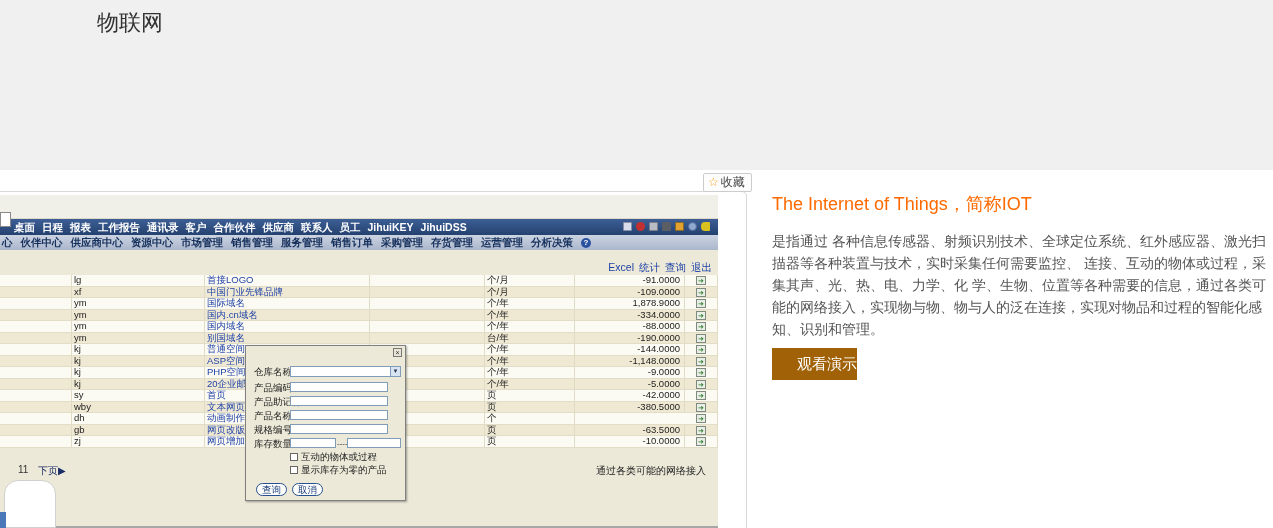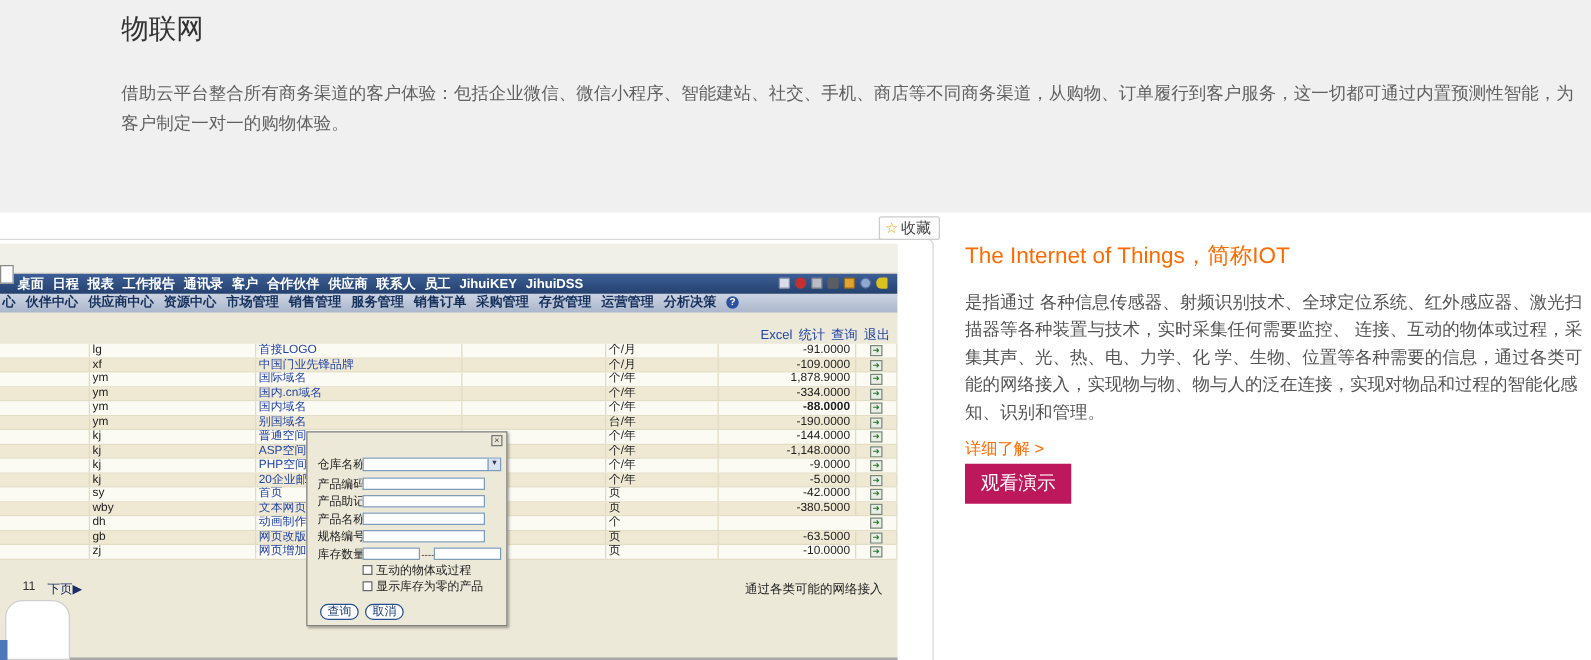--- a/index.html
+++ b/index.html
@@ -83,31 +83,30 @@
   
   .frag-white { position:absolute; left:4px; top:480px; width:52px; height:48px; background:#fff;
                 border:1px solid #d0d0d0; border-radius:14px 14px 0 0; z-index:6; }
   .frag-blue { position:absolute; left:0; top:512px; width:6px; height:16px; background:#4a78b8; z-index:7; }
 
   
   .panel { position:absolute; left:772px; top:192px; width:494px; }
   .panel-heading { font-size:18px; color:#ff6a00; font-weight:400; margin-bottom:14px; }
   .panel-body { font-size:14px; line-height:22px; color:#555; }
   .panel-more { display:inline-block; margin-top:10px; font-size:13px; color:#ff6a00; cursor:pointer; }
-  .demo-btn { position:absolute; left:772px; top:348px; width:85px; height:32px; background:#be185d; color:#fff;
-              font-size:15px; line-height:32px; text-align:center; border:none; cursor:pointer;margin-top:23px; }
+  .demo-btn { position:absolute; left:772px; top:348px; width:85px; height:32px; background:#a16207; color:#fff;
+              font-size:15px; line-height:32px; text-align:right; border:none; cursor:pointer; }
 </style>
 </head>
 <body>
 
 <div id="root">
 
   <div class="top-band"></div>
   <h1 class="page-title">物联网</h1>
-  <p class="page-desc">借助云平台整合所有商务渠道的客户体验：包括企业微信、微信小程序、智能建站、社交、手机、商店等不同商务渠道，从购物、订单履行到客户服务，这一切都可通过内置预测性智能，为客户制定一对一的购物体验。</p>
 
   <div class="fav-btn">
     <span class="star">☆</span><span>收藏</span>
   </div>
 
   <div class="shot-card"></div>
 
   <div class="erp">
     <div class="erp-topstrip"></div>
     <div class="erp-searchbox"></div>
@@ -167,21 +166,21 @@
           <div class="td" style="width: 90px;">个/年</div>
           <div class="td qty" style="width: 110px;">-334.0000</div>
           <div class="td op" style="width: 33px;"><span class="op-ic">➜</span></div>
         </div>
         <div class="tr">
           <div class="td" style="width: 72px;"></div>
           <div class="td" style="width: 133px;">ym</div>
           <div class="td name" style="width: 165px;">国内域名</div>
           <div class="td" style="width: 115px;"></div>
           <div class="td" style="width: 90px;">个/年</div>
-          <div class="td qty" style="width: 110px; font-weight: bold;">-88.0000</div>
+          <div class="td qty" style="width: 110px;">-88.0000</div>
           <div class="td op" style="width: 33px;"><span class="op-ic">➜</span></div>
         </div>
         <div class="tr odd">
           <div class="td" style="width: 72px;"></div>
           <div class="td" style="width: 133px;">ym</div>
           <div class="td name" style="width: 165px;">别国域名</div>
           <div class="td" style="width: 115px;"></div>
           <div class="td" style="width: 90px;">台/年</div>
           <div class="td qty" style="width: 110px;">-190.0000</div>
           <div class="td op" style="width: 33px;"><span class="op-ic">➜</span></div>

